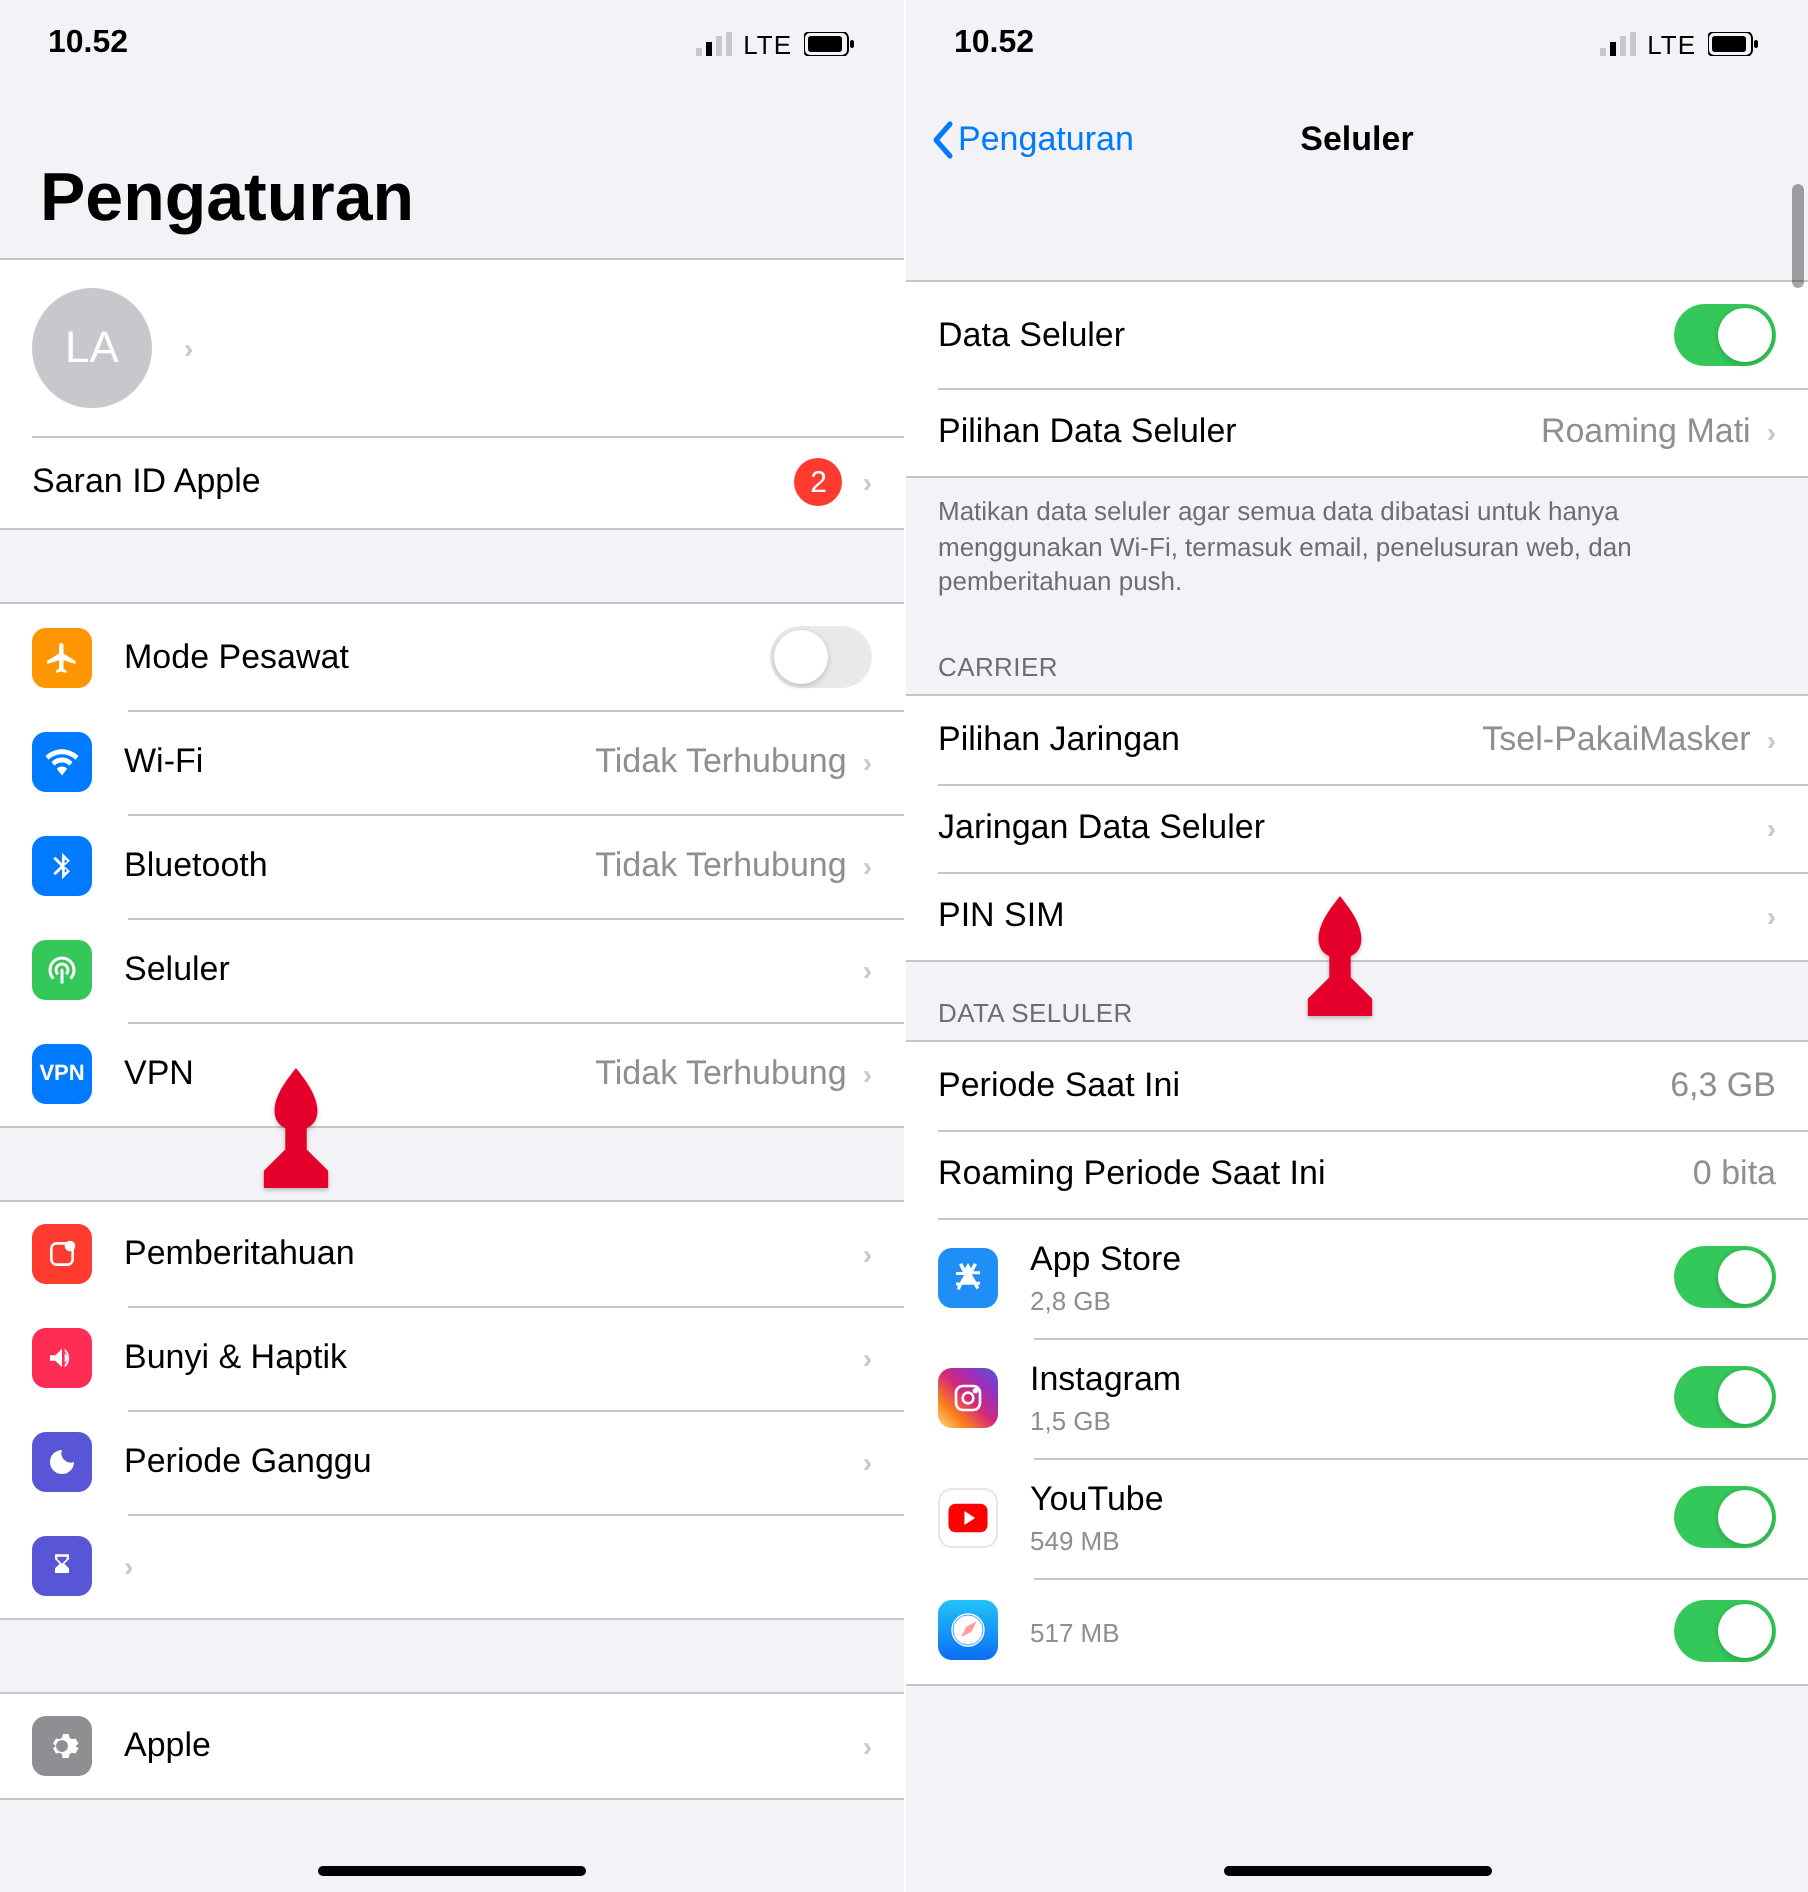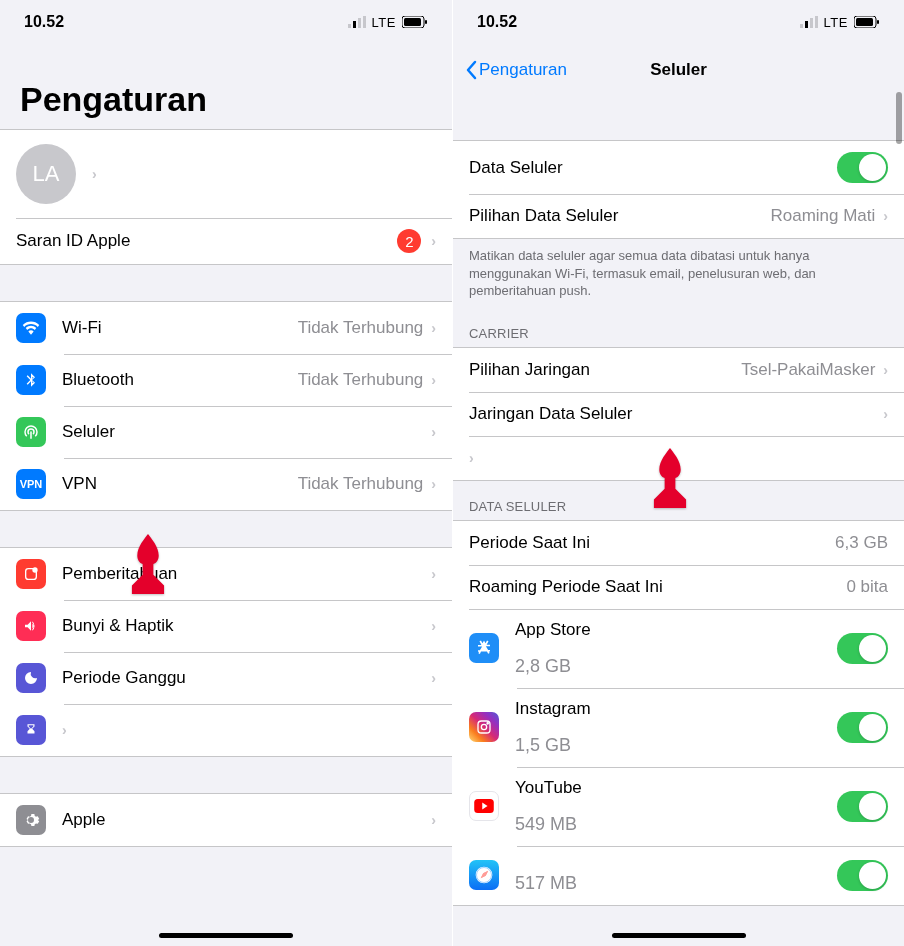--- a/index.html
+++ b/index.html
@@ -41,21 +41,21 @@
 .toggle.off::after { left: 2px; }
 .toggle.on { background: #34c759; }
 .toggle.on::after { left: 22px; }
 
 .footer-text { font-size: 13px; color: #6d6d72; padding: 8px 16px 8px 16px; line-height: 1.35; }
 .header-text { font-size: 13px; color: #6d6d72; padding: 18px 16px 6px 16px; text-transform: uppercase; letter-spacing: 0.2px; }
 
 .app-icon { width: 30px; height: 30px; border-radius: 7px; margin-right: 16px; display: flex; align-items: center; justify-content: center; flex-shrink: 0; }
 .app-text { flex:1; }
 .app-text .aname { font-size: 17px; color: #000; }
-.app-text .asize { font-size: 18px; color: #8e8e93; margin-top: 16px; }
+.app-text .asize { font-size: 13px; color: #8e8e93; margin-top: 3px; }
 
 .home-indicator { position: absolute; bottom: 8px; left: 50%; transform: translateX(-50%); width: 134px; height: 5px; background: #000; border-radius: 3px; }
 
 .pointer { position: absolute; width: 44px; height: 60px; z-index: 50; pointer-events: none;}
 .pointer svg { width: 100%; height: 100%; filter: drop-shadow(0 1px 1px rgba(0,0,0,0.25)); }
 
 .scrollbar-fake { position: absolute; right: 2px; width: 6px; background: rgba(0,0,0,0.35); border-radius: 3px; }
 
 </style>
 </head>
@@ -95,20 +95,29 @@
       <span class="label">Saran ID Apple</span>
       <span class="badge-num">2</span>
       <span class="chevron">›</span>
     </div>
   </div>
 
   <div class="spacer"></div>
 
   <div class="group">
     <div class="row icon-row">
+      <div class="icon-slot" style="background:#ff9500">
+            <svg width="18" height="18" viewBox="0 0 24 24" fill="#fff">
+              <path d="M21 16v-2l-8-5V3.5A1.5 1.5 0 0011.5 2 1.5 1.5 0 0010 3.5V9l-8 5v2l8-2.5V19l-2 1.5V22l3.5-1 3.5 1v-1.5L13 19v-5.5l8 2.5z"></path>
+            </svg>
+          </div>
+      <span class="label">Mode Pesawat</span>
+      <div class="toggle off"></div>
+    </div>
+    <div class="row icon-row">
       <div class="icon-slot" style="background:#007aff">
             <svg width="18" height="18" viewBox="0 0 24 24" fill="#fff">
               <path d="M12 21l3.5-4.5c-1-1-2.2-1.5-3.5-1.5s-2.5.5-3.5 1.5L12 21zm-7-9c3.9-3.9 10.1-3.9 14 0l-2 2.5c-2.8-2.8-7.2-2.8-10 0L5 12zm-4-4c6.1-6.1 15.9-6.1 22 0l-2 2.5C16.1 5.6 7.9 5.6 3 10.5L1 8z"></path>
             </svg>
           </div>
       <span class="label">Wi-Fi</span>
       <span class="detail">Tidak Terhubung</span>
       <span class="chevron">›</span>
     </div>
     <div class="row icon-row">
@@ -251,20 +260,21 @@
     <div class="row">
       <span class="label">Pilihan Jaringan</span>
       <span class="detail">Tsel-PakaiMasker</span>
       <span class="chevron">›</span>
     </div>
     <div class="row">
       <span class="label">Jaringan Data Seluler</span>
       <span class="chevron">›</span>
     </div>
     <div class="row">
+      <span class="label">PIN SIM</span>
       <span class="chevron">›</span>
     </div>
   </div>
 
   <div class="header-text">DATA SELULER</div>
   <div class="group">
     <div class="row">
       <span class="label">Periode Saat Ini</span>
       <span class="detail" style="margin-right:0">6,3 GB</span>
     </div>

